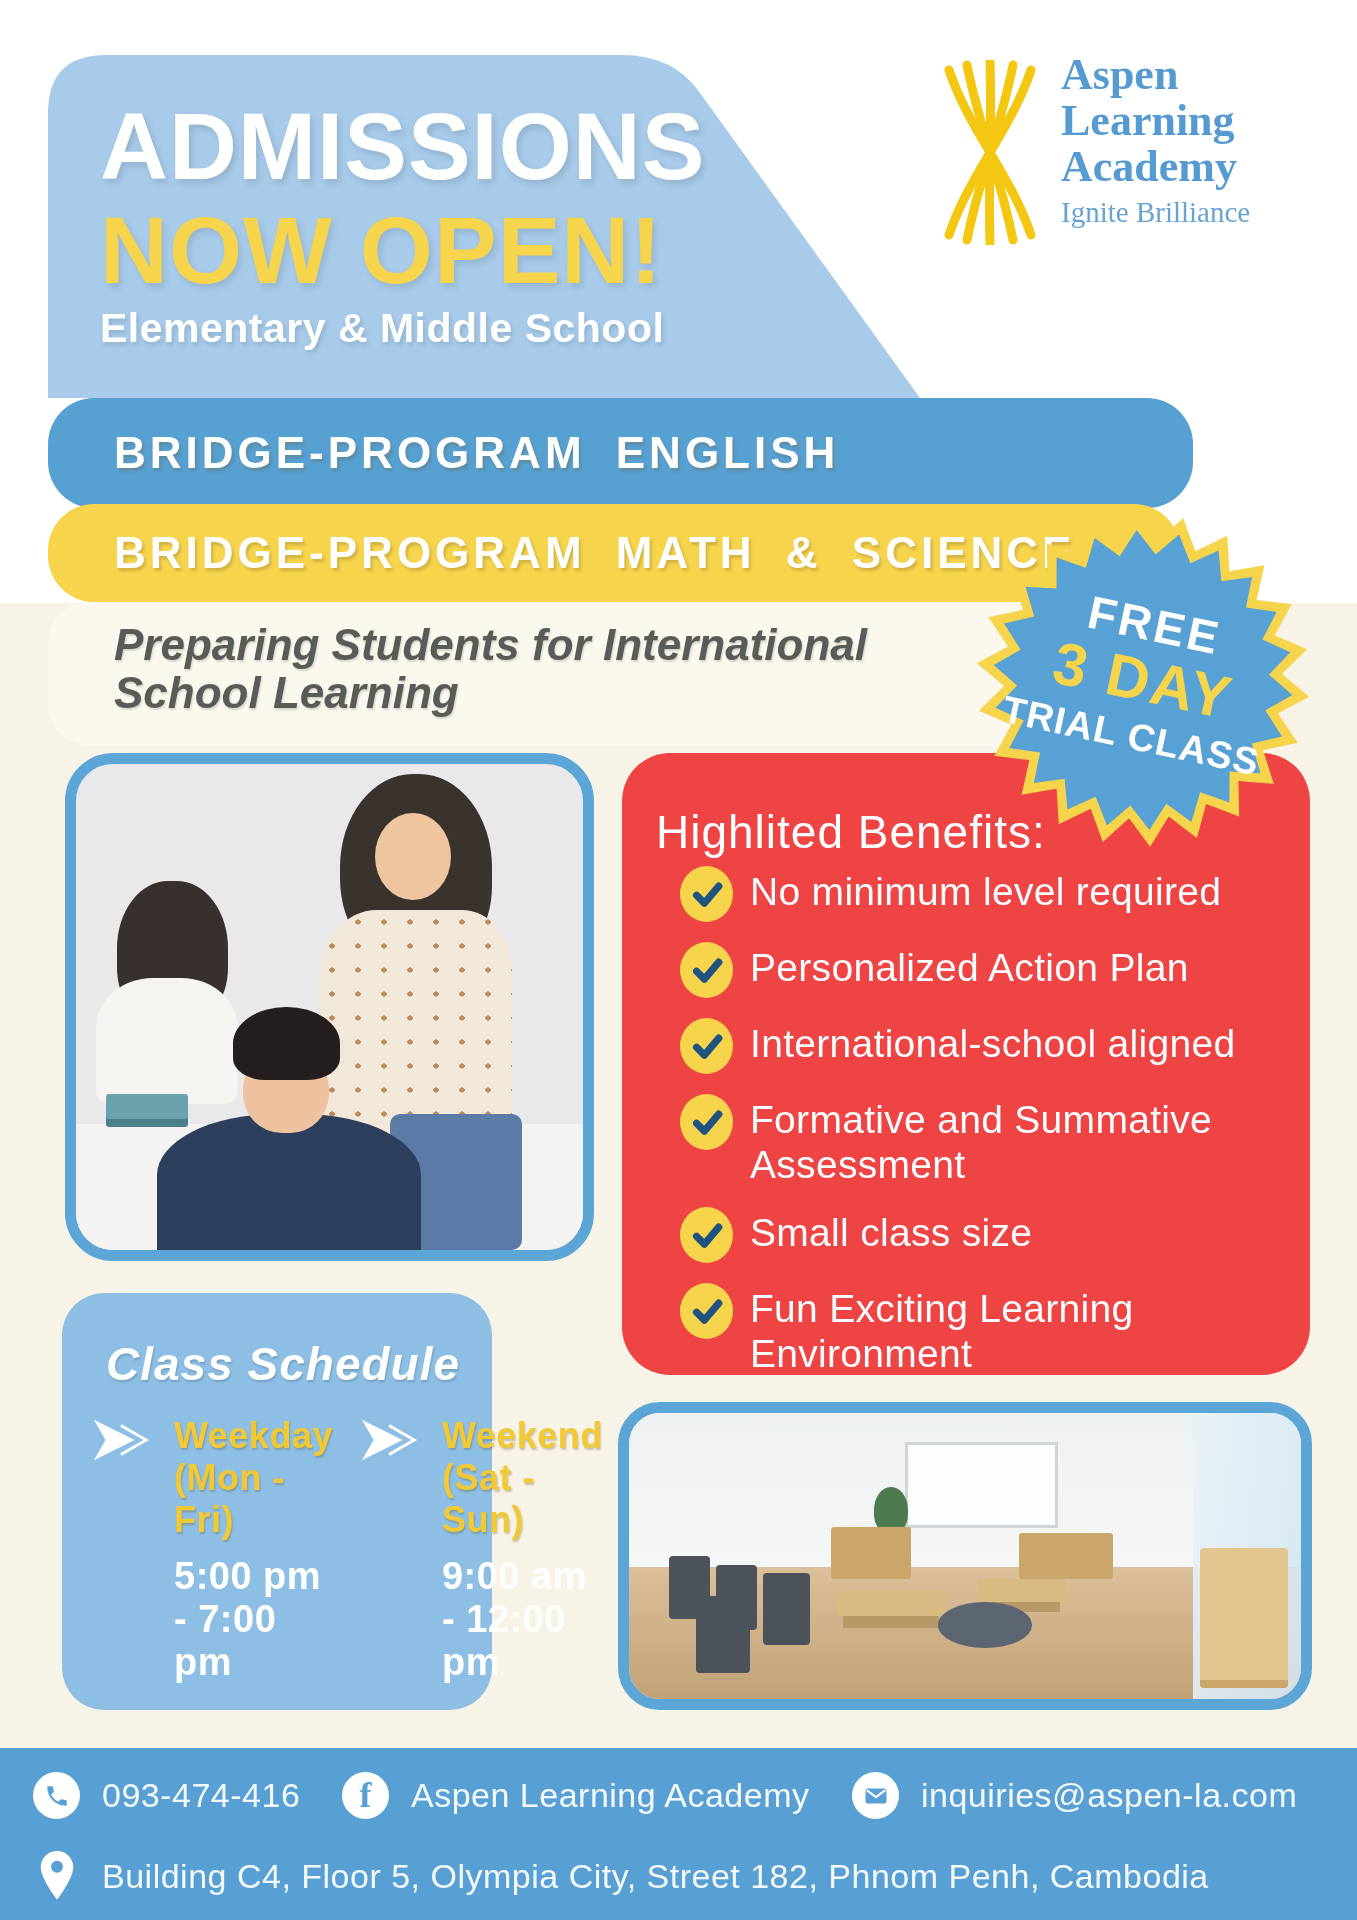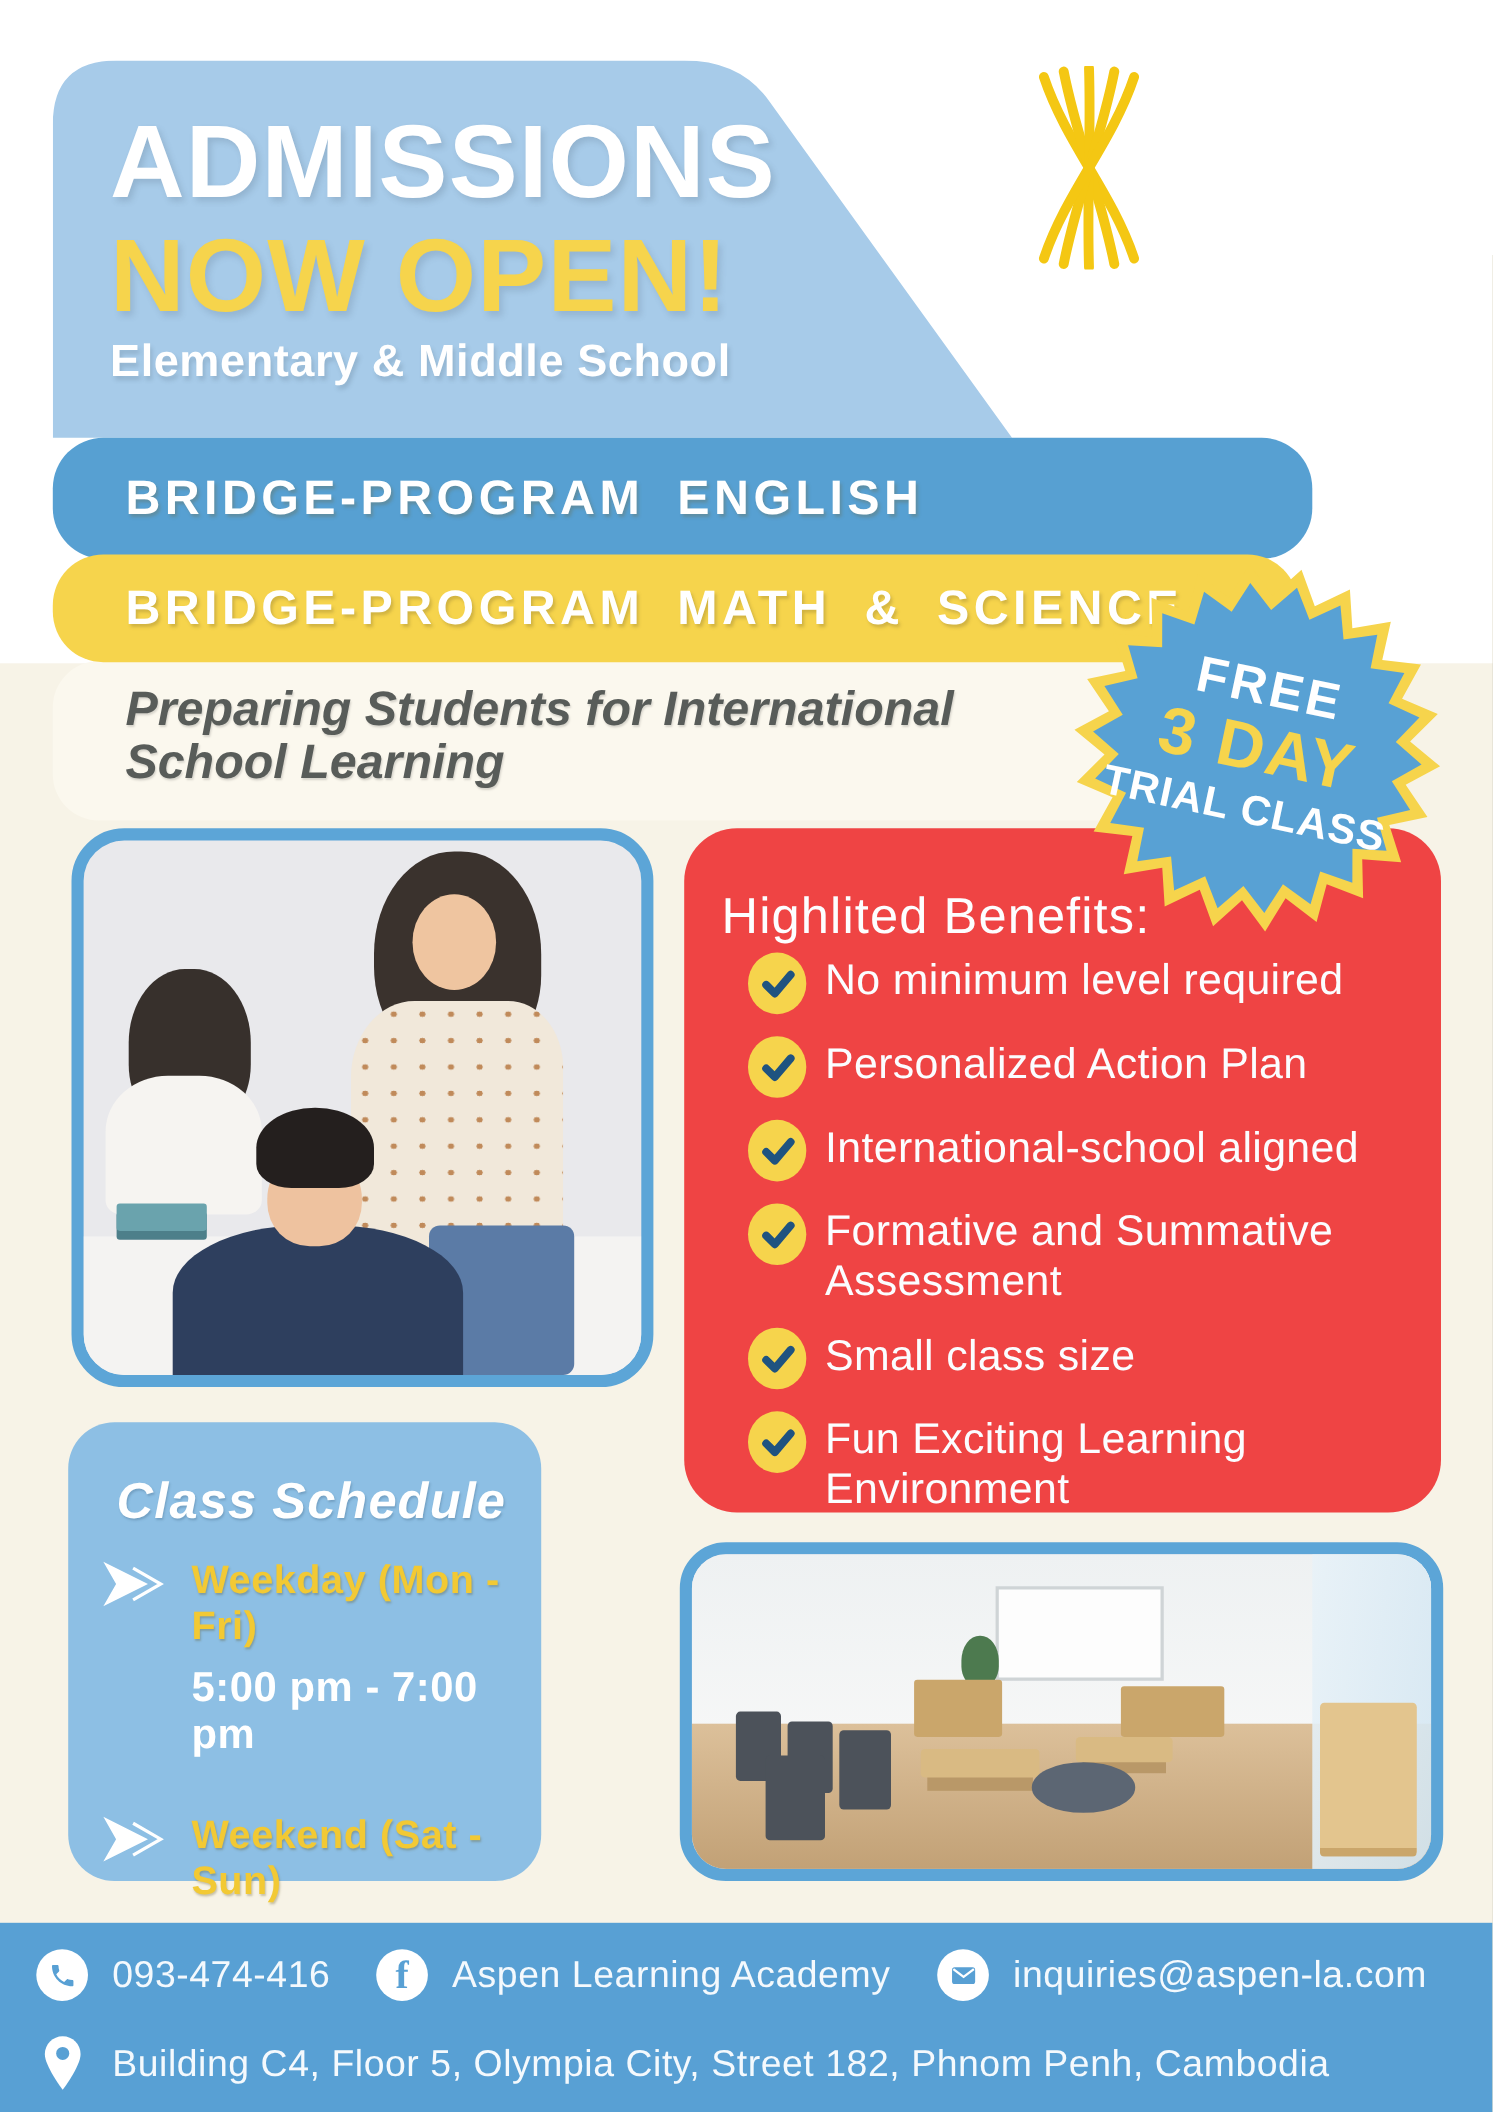--- a/index.html
+++ b/index.html
@@ -64,21 +64,21 @@
   .benefit-row{display:flex;gap:17px;align-items:flex-start;}
   .check-badge{flex:0 0 auto;width:53px;height:56px;border-radius:50%;background:#f6d44c;
                display:flex;align-items:center;justify-content:center;}
   .benefit-text{font-size:39px;line-height:45px;color:#fbfdff;width:540px;letter-spacing:.3px;margin-top:3px;}
 
   
   .schedule-panel{left:62px;top:1293px;width:430px;height:417px;background:#8dbfe4;border-radius:42px;}
   .schedule-heading{position:absolute;left:44px;top:44px;font-size:46px;font-weight:bold;
                     font-style:italic;color:#ffffff;letter-spacing:1px;
                     text-shadow:1px 2px 2px rgba(40,70,100,.25);}
-  .schedule-list{position:absolute;left:30px;top:122px;display:flex;flex-direction:column;gap:48px;}
+  .schedule-list{position:absolute;left:30px;top:122px;display:flex;flex-direction:row;gap:27px;}
   .schedule-row{display:flex;gap:24px;}
   .arrow-icon{flex:0 0 auto;margin-top:2px;}
   .schedule-label{font-size:36px;font-weight:bold;color:#f2c934;letter-spacing:.5px;
                   text-shadow:1px 2px 2px rgba(90,75,20,.3);}
   .schedule-time{font-size:38px;font-weight:600;color:#ffffff;margin-top:14px;letter-spacing:.5px;}
 
   
   .footer{left:0;top:1748px;width:1357px;height:172px;background:#58a0d4;}
   .f-item{position:absolute;display:flex;align-items:center;gap:22px;}
   .f-circle{width:47px;height:47px;border-radius:50%;background:#ffffff;
@@ -131,20 +131,26 @@
   <div class="abs logo">
     <svg class="logo-glyph" viewBox="0 0 110 185">
       <g fill="none" stroke="#f4c713" stroke-width="9" stroke-linecap="round">
         <path d="M14,10 C34,70 76,115 96,175"></path>
         <path d="M32,5 C44,66 66,119 78,180"></path>
         <path d="M55,2 C57,64 53,121 55,183"></path>
         <path d="M78,5 C66,66 44,119 32,180"></path>
         <path d="M96,10 C76,70 34,115 14,175"></path>
       </g>
     </svg>
+    <div class="logo-text">
+      <div class="logo-line">Aspen</div>
+      <div class="logo-line">Learning</div>
+      <div class="logo-line">Academy</div>
+      <div class="logo-tag">Ignite Brilliance</div>
+    </div>
   </div>
 
   <div class="abs banner banner-english">
     <div class="banner-label">BRIDGE-PROGRAM ENGLISH</div>
   </div>
   <div class="abs banner banner-math">
     <div class="banner-label">BRIDGE-PROGRAM MATH &amp; SCIENCE</div>
   </div>
 
   <div class="abs intro-panel">

